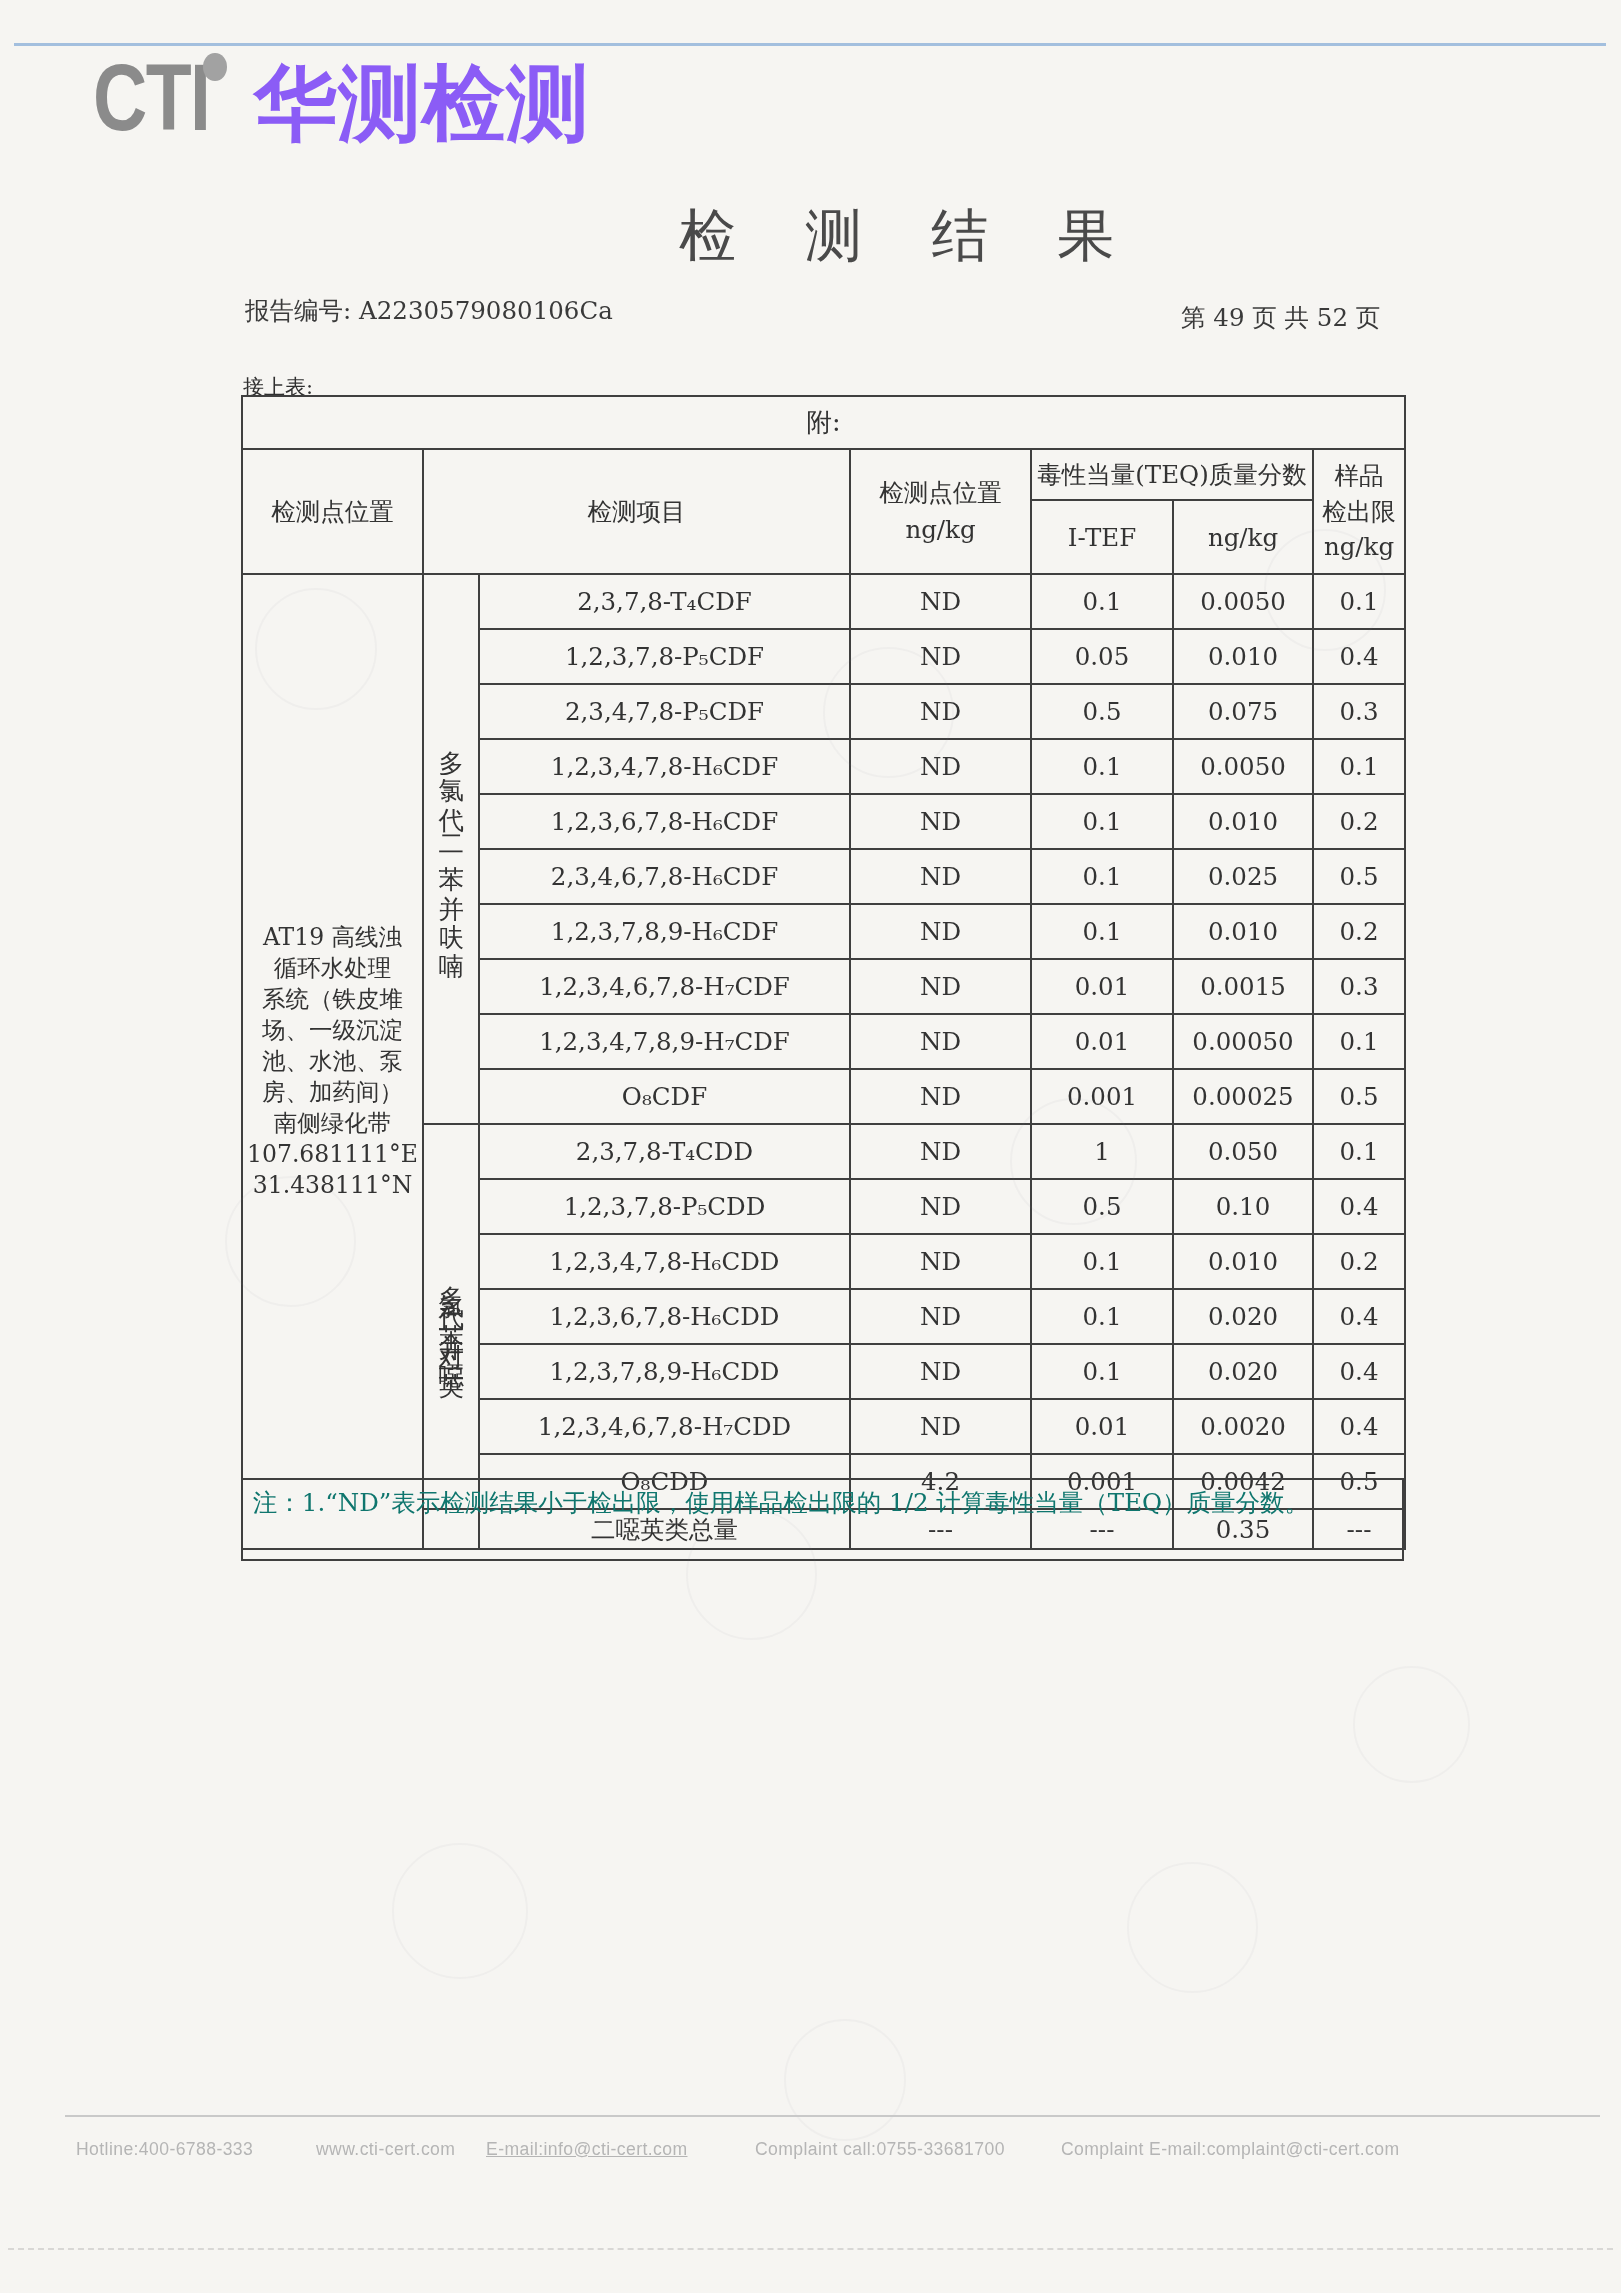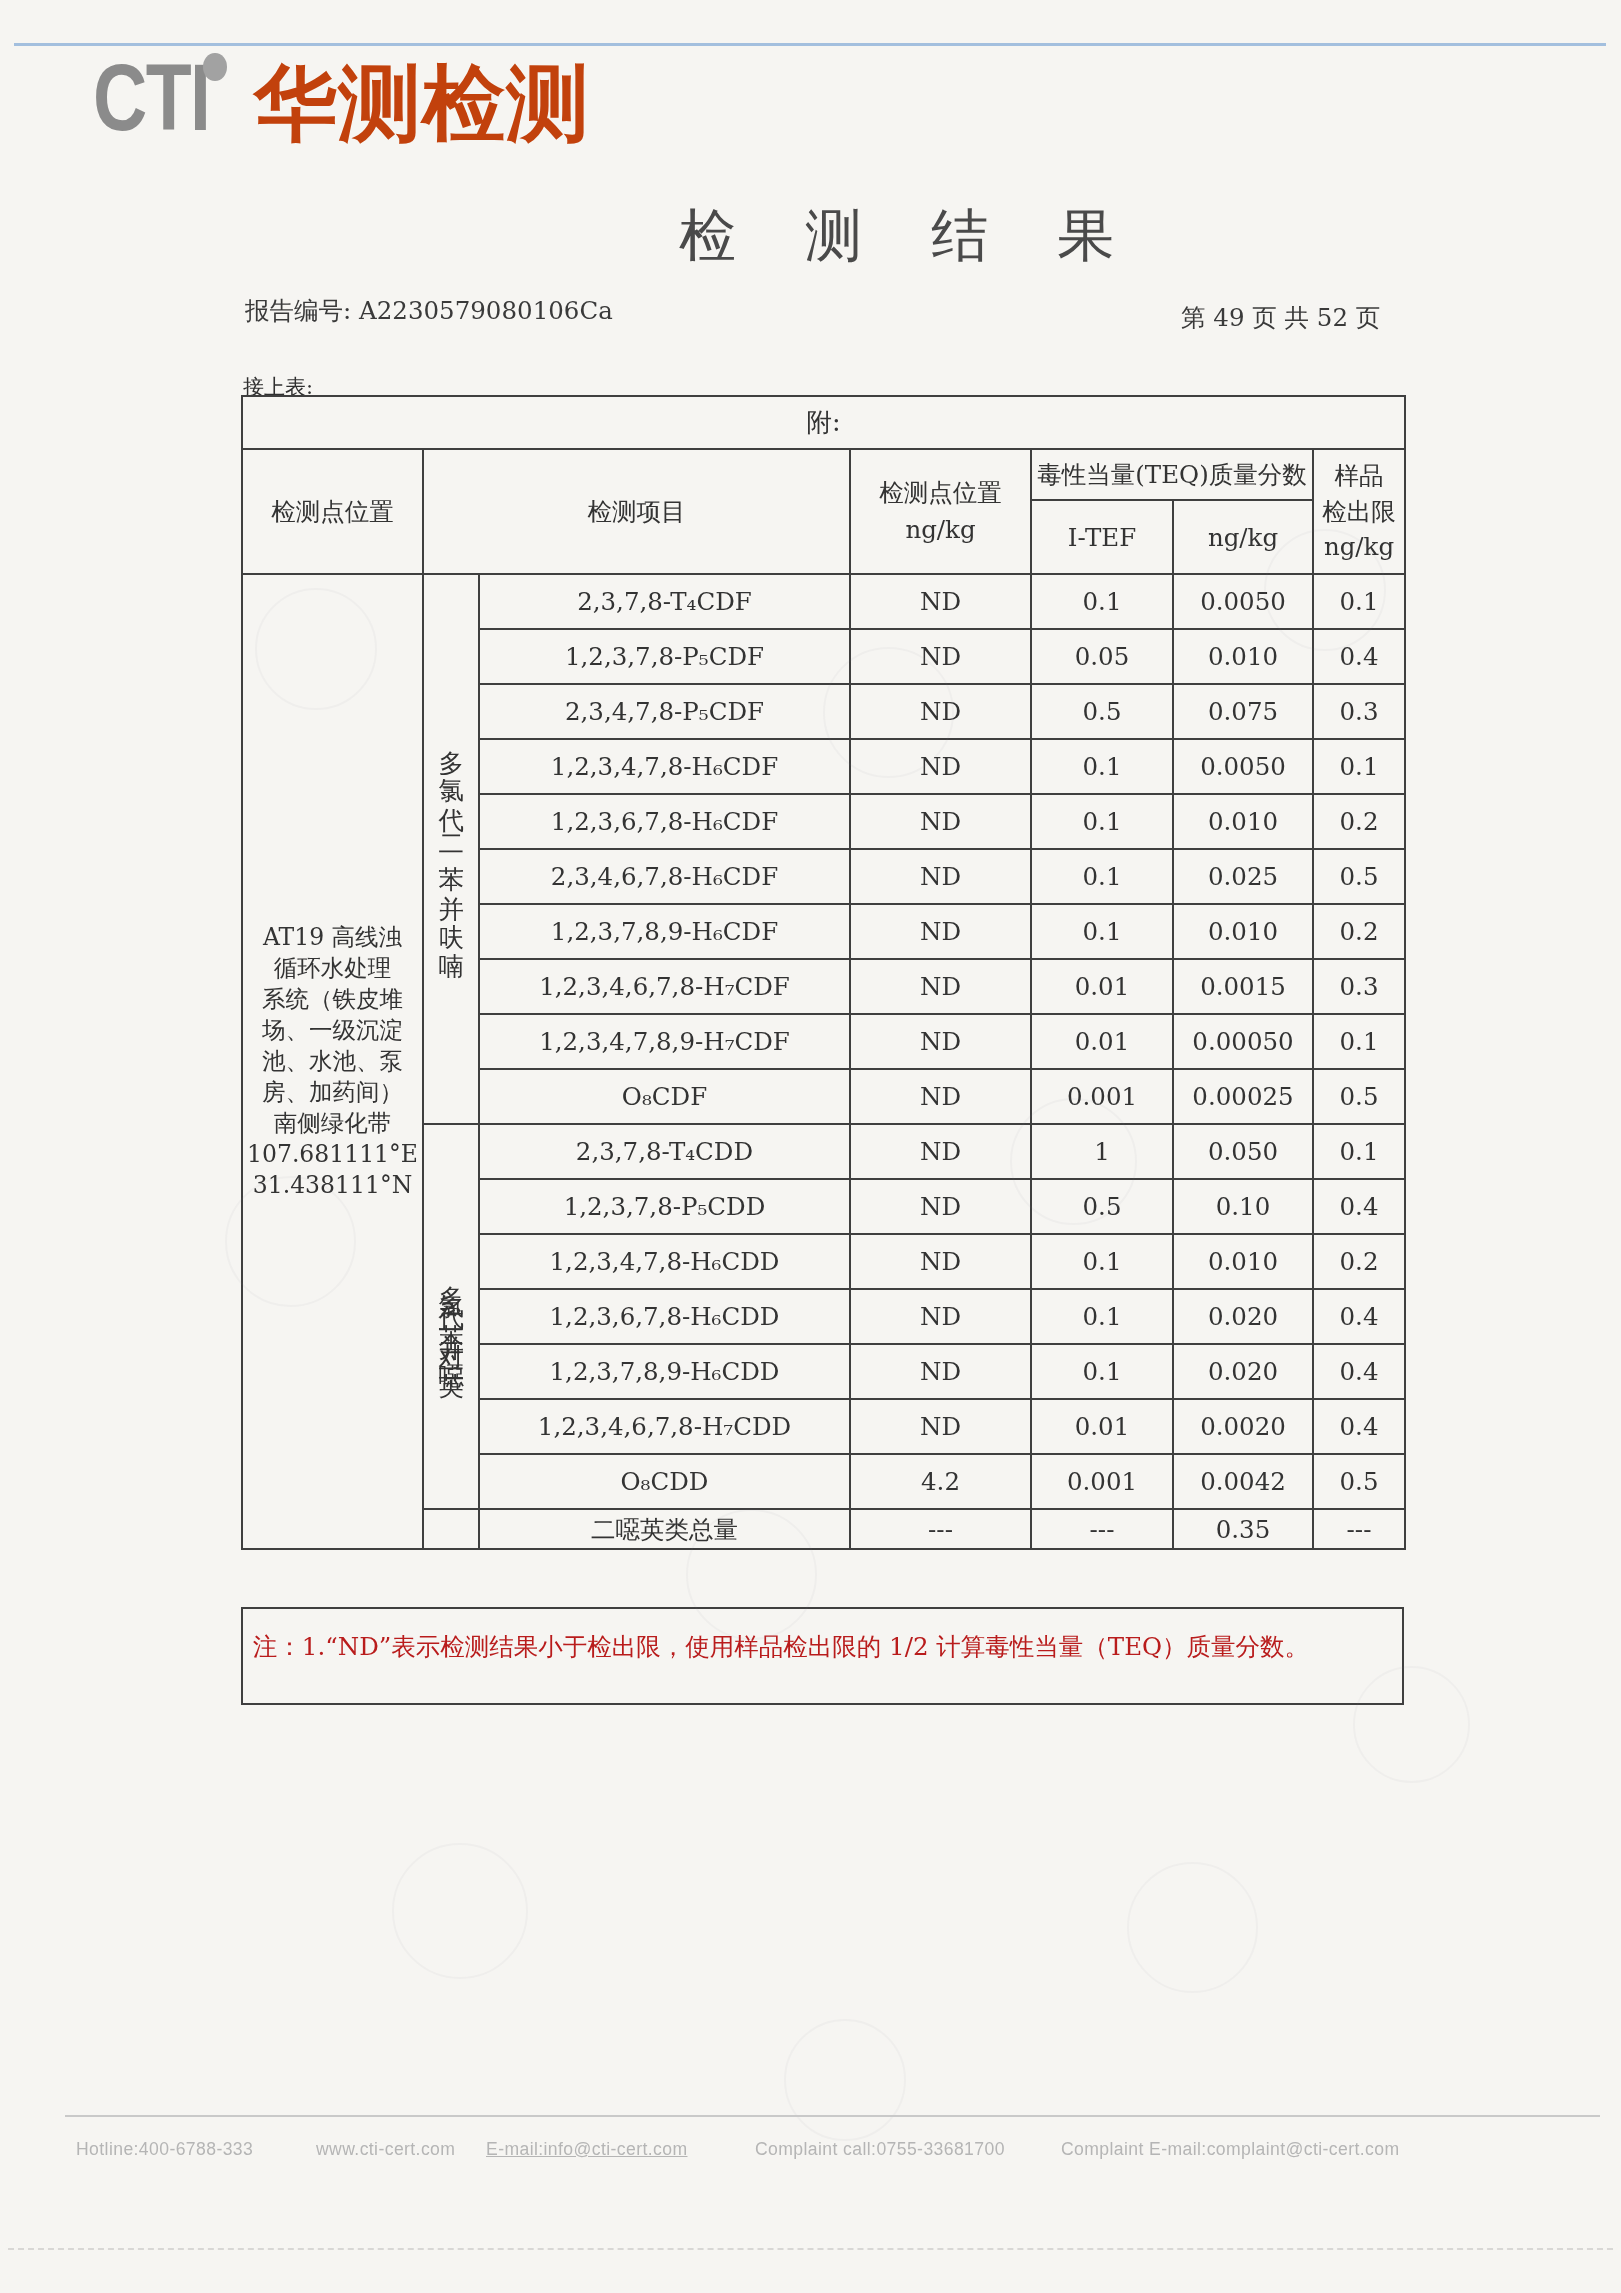--- a/index.html
+++ b/index.html
@@ -13,21 +13,21 @@
   .accent-line{position:absolute;left:13.7px;top:43px;width:1592px;height:2.9px;background:#a3bfde;}
   
   .logo{position:absolute;left:93px;top:51px;height:118px;white-space:nowrap;}
   .logo-cti{
     display:inline-block;font-family:"Liberation Sans","DejaVu Sans",sans-serif;
     font-weight:bold;font-size:94px;line-height:1;color:#8b8b8b;
     transform:scaleX(0.80);transform-origin:left bottom;letter-spacing:-2px;
   }
   .logo-dot{position:absolute;left:110px;top:2px;width:23.5px;height:28px;border-radius:50%;background:#a2a2a2;}
   .logo-name{
-    display:inline-block;font-weight:bold;font-size:83px;line-height:1;color:#c2410c;
+    display:inline-block;font-weight:bold;font-size:83px;line-height:1;color:#8b5cf6;
     letter-spacing:1px;vertical-align:bottom;margin-left:15.7px;
   }
   
   .doc-title{position:absolute;left:679px;top:198px;font-size:57px;color:#4a4a4a;letter-spacing:25.5px;white-space:nowrap;}
   
   .report-line{position:absolute;left:245px;top:294px;font-size:24.5px;color:#3a3a3a;}
   .page-indicator{position:absolute;left:1181px;top:294px;font-size:24.5px;color:#3a3a3a;margin-top:7px;}
   .continued{position:absolute;left:243px;top:373px;font-size:21px;font-weight:400;color:#2f2f2f;}
   
   table.results{
@@ -53,23 +53,23 @@
   td.grp,td.grp-empty{padding:0;}
   span.vert{
     display:inline-block;writing-mode:vertical-lr;text-orientation:upright;
     line-height:1;font-size:25.5px;
   }
   span.g0{letter-spacing:29px;}
   span.g1{letter-spacing:9.8px;}
   td.val,td.item{font-size:24.5px;}
   
   .note-box{
-    position:absolute;left:241px;top:1607px;width:1159px;height:74px;
+    position:absolute;left:241px;top:1478px;width:1159px;height:74px;
     border:2.9px solid #3f3f3f;background:transparent;
-    font-size:24.5px;color:#b91c1c;line-height:35px;padding-top:20px;
+    font-size:24.5px;color:#0f766e;line-height:35px;padding-top:5px;
   }
   .note-line1{padding-left:9.8px;white-space:nowrap;}
   .note-line2{padding-left:63px;white-space:nowrap;}
   
   .footer-rule{position:absolute;left:65px;top:2115px;width:1535px;height:2px;background:#c9c9c9;}
   .footer-item{
     position:absolute;top:2139px;font-family:"Liberation Sans","DejaVu Sans",sans-serif;
     font-size:17.6px;color:#b5b5b5;letter-spacing:0.4px;white-space:nowrap;
   }
   .bottom-dashed{position:absolute;left:7.8px;top:2248px;width:1605px;border-top:2px dashed rgba(160,160,160,0.35);}

